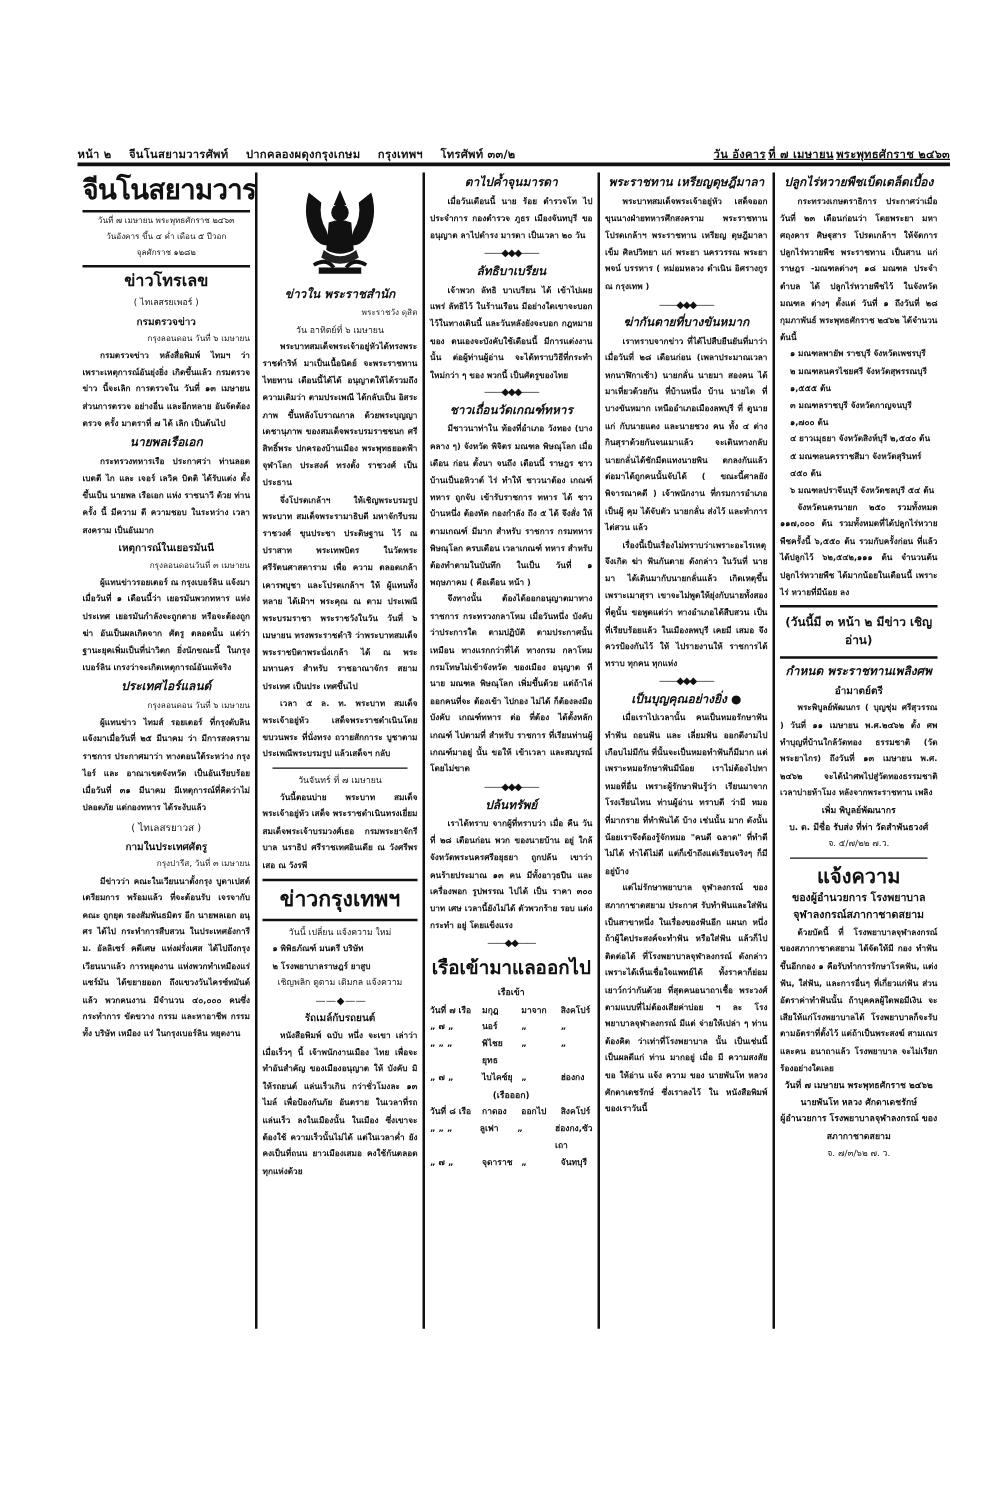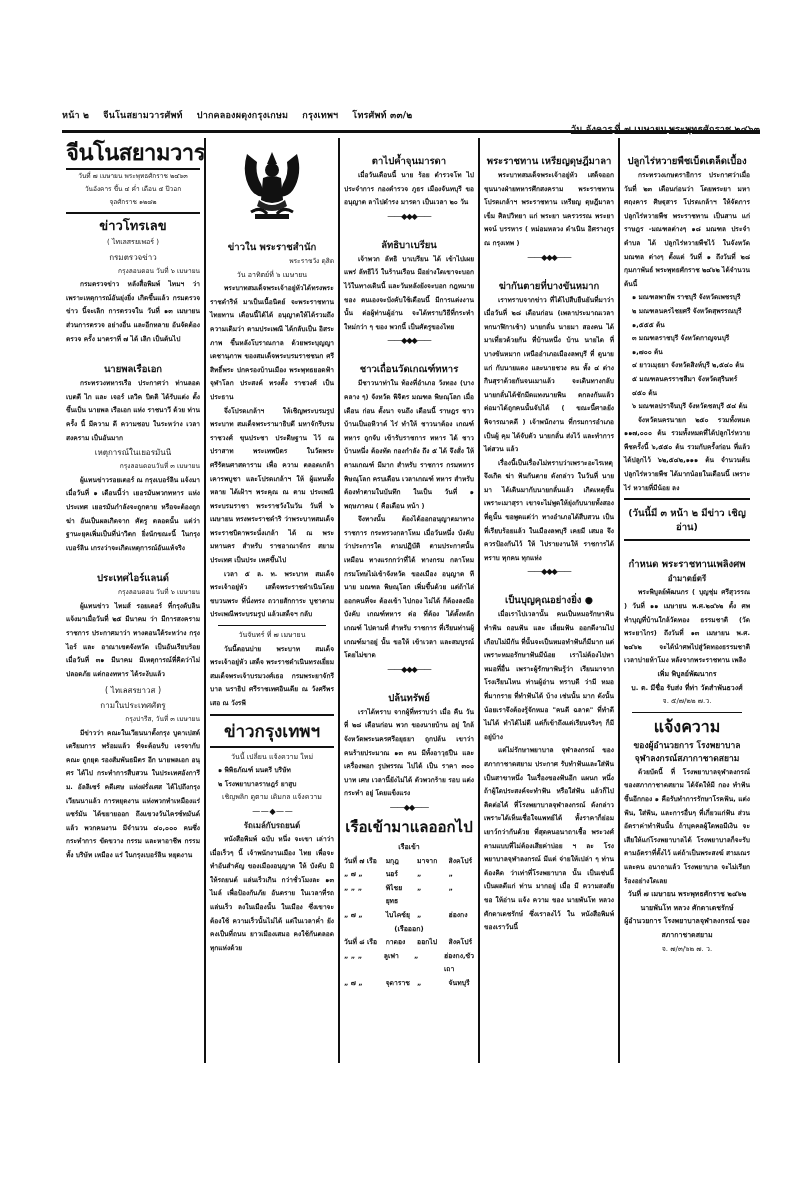--- a/index.html
+++ b/index.html
@@ -1,36 +1,36 @@
 <!DOCTYPE html>
 <html><head>
 <meta charset="utf-8">
 <style>
   html, body { margin:0; padding:0; background:#fff; }
   body { width:805px; height:1200px; position:relative; overflow:hidden;
          font-family:"DejaVu Sans", sans-serif; color:#111; }
   .page { position:absolute; left:62px; top:108px; width:698px; height:960px; }
   .runner { position:absolute; left:0; top:0; width:698px; height:22px; display:flex;
-            align-items:flex-start; font-size:9px; font-weight:bold; letter-spacing:0.2px; white-space:nowrap;flex-direction:column; }
+            align-items:flex-end; font-size:9px; font-weight:bold; letter-spacing:0.2px; white-space:nowrap; }
   .runner .l { display:flex; gap:14px; }
   .runner .r { margin-left:auto; display:flex; gap:2px;text-decoration:underline; }
   .runner-rule { position:absolute; left:0; top:22px; width:698px; height:3px; background:#111; }
   .cols { position:absolute; left:0; top:30px; width:698px; height:925px; display:flex; }
   .col { position:relative; height:100%; overflow:hidden; font-size:6.6px; line-height:13.6px; padding:0 4px; box-sizing:border-box; }
   .col + .col { border-left:2px solid #111; }
   .c1 { width:142px; } .c2 { width:134px; } .c3 { width:140px; } .c4 { width:140px; } .c5 { width:136px; }
   .masthead { font-family:"DejaVu Serif", serif; font-weight:bold; font-size:22px; line-height:28px; text-align:center;
               border-bottom:2px solid #111; padding-bottom:2px; letter-spacing:-0.5px; white-space:nowrap; }
   .dateline { text-align:center; font-size:6.5px; line-height:13px; }
   .rule { border-top:2px solid #111; margin:3px 0; }
   .thin { border-top:1px solid #111; margin:3px 8px; }
   .orn { text-align:center; font-size:8px; line-height:10px; letter-spacing:-1px; margin:2px 0; }
   h2 { font-size:13px; line-height:18px; margin:3px 0 1px; text-align:center; font-weight:bold; }
-  h3 { font-size:9.5px; line-height:15px; margin:15px 0 1px; text-align:center; font-weight:bold; }
-  h4 { font-size:8px; line-height:13px; margin:1px 0; text-align:center; font-weight:normal; }
+  h3 { font-size:9.5px; line-height:15px; margin:1px 0 1px; text-align:center; font-weight:bold;font-style:italic; }
+  h4 { font-size:8px; line-height:13px; margin:1px 0; text-align:center; font-weight:bold; }
   .big { font-size:17px; line-height:24px; font-weight:bold; text-align:center; margin:2px 0; }
   .sub { text-align:center; font-size:7px; }
   .right { text-align:right; }
   p { margin:0; text-align:justify; text-indent:14px; font-weight:bold; }
   .emblem { display:block; margin:6px auto 4px; }
   .list { padding-left:8px; font-weight:bold; }
   .ships { font-weight:bold; font-size:6.8px; }
   .ships .row { display:flex; gap:6px; }
   .ships .row span { flex:1; }
   .ships .row span:first-child { flex:1.4; }

